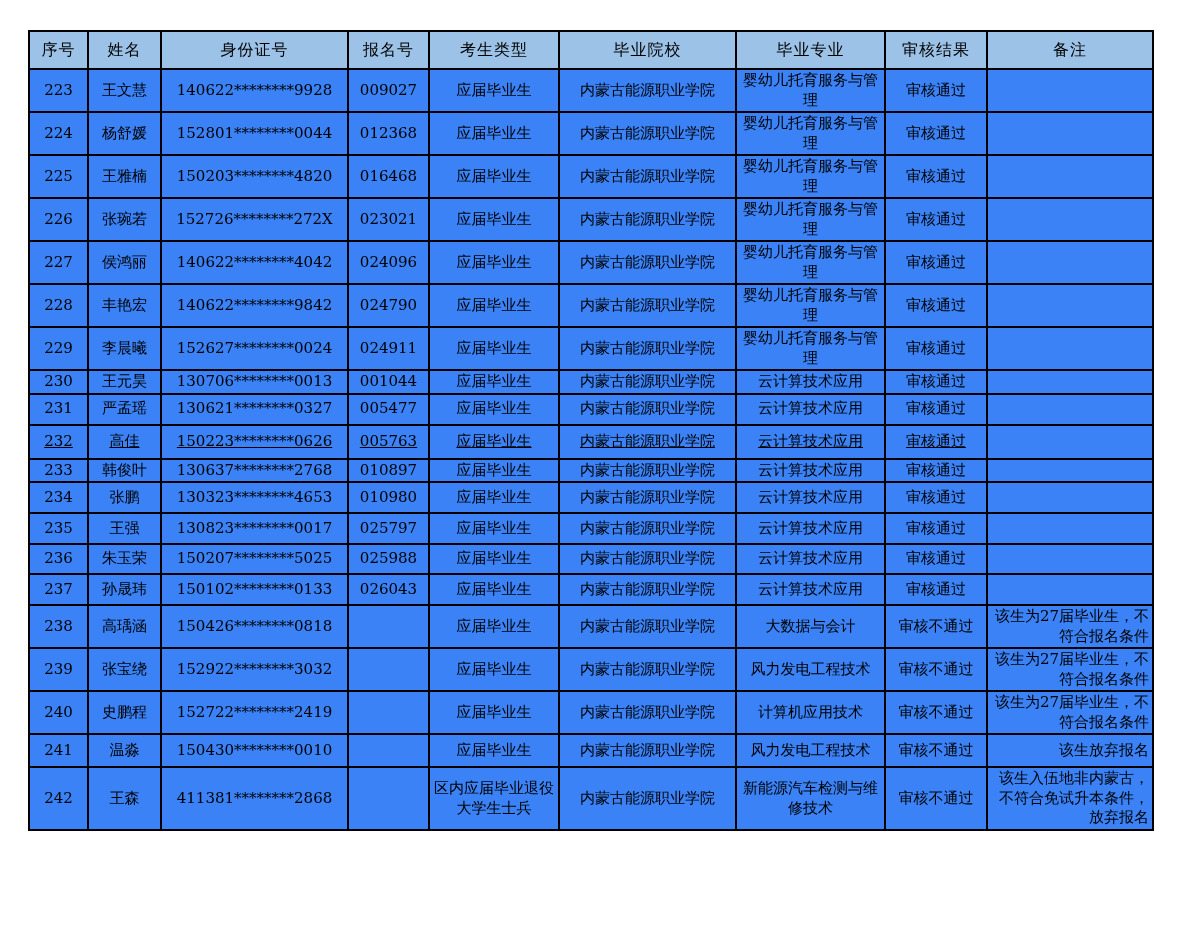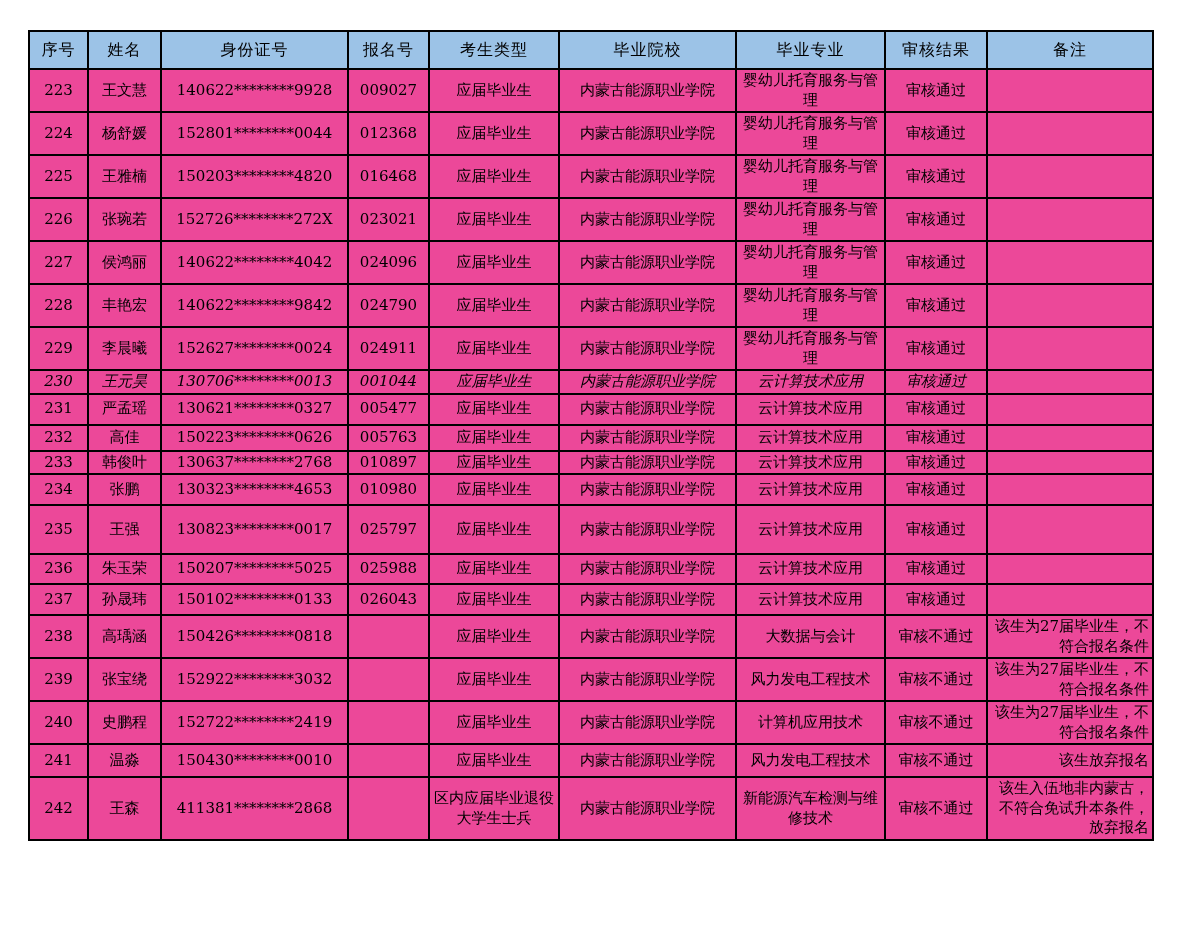--- a/index.html
+++ b/index.html
@@ -12,21 +12,21 @@
     color:#000;
   }
   .sheet{
     position:absolute;
     left:28px;
     top:30px;
   }
   table{
     border-collapse:collapse;
     table-layout:fixed;
-    background:#ec4899;
+    background:#3b82f6;
   }
   th,td{
     border:2px solid #000000;
     text-align:center;
     vertical-align:middle;
     padding:1px 3px;
     font-size:15px;
     line-height:1.3;
     font-weight:normal;
     overflow:hidden;
@@ -142,21 +142,21 @@
           <td class="c-no">229</td>
           <td class="c-name">李晨曦</td>
           <td class="c-id-number">152627********0024</td>
           <td class="c-reg-no">024911</td>
           <td class="c-candidate-type">应届毕业生</td>
           <td class="c-school">内蒙古能源职业学院</td>
           <td class="c-major">婴幼儿托育服务与管理</td>
           <td class="c-result">审核通过</td>
           <td class="c-remark"></td>
         </tr>
-        <tr style="height: 22px; font-style: italic;">
+        <tr style="height: 22px;">
           <td class="c-no">230</td>
           <td class="c-name">王元昊</td>
           <td class="c-id-number">130706********0013</td>
           <td class="c-reg-no">001044</td>
           <td class="c-candidate-type">应届毕业生</td>
           <td class="c-school">内蒙古能源职业学院</td>
           <td class="c-major">云计算技术应用</td>
           <td class="c-result">审核通过</td>
           <td class="c-remark"></td>
         </tr>
@@ -164,21 +164,21 @@
           <td class="c-no">231</td>
           <td class="c-name">严孟瑶</td>
           <td class="c-id-number">130621********0327</td>
           <td class="c-reg-no">005477</td>
           <td class="c-candidate-type">应届毕业生</td>
           <td class="c-school">内蒙古能源职业学院</td>
           <td class="c-major">云计算技术应用</td>
           <td class="c-result">审核通过</td>
           <td class="c-remark"></td>
         </tr>
-        <tr style="height: 26px;">
+        <tr style="height: 34px; text-decoration: underline;">
           <td class="c-no">232</td>
           <td class="c-name">高佳</td>
           <td class="c-id-number">150223********0626</td>
           <td class="c-reg-no">005763</td>
           <td class="c-candidate-type">应届毕业生</td>
           <td class="c-school">内蒙古能源职业学院</td>
           <td class="c-major">云计算技术应用</td>
           <td class="c-result">审核通过</td>
           <td class="c-remark"></td>
         </tr>
@@ -197,21 +197,21 @@
           <td class="c-no">234</td>
           <td class="c-name">张鹏</td>
           <td class="c-id-number">130323********4653</td>
           <td class="c-reg-no">010980</td>
           <td class="c-candidate-type">应届毕业生</td>
           <td class="c-school">内蒙古能源职业学院</td>
           <td class="c-major">云计算技术应用</td>
           <td class="c-result">审核通过</td>
           <td class="c-remark"></td>
         </tr>
-        <tr style="height: 49px; padding-left: 24px;">
+        <tr style="height: 31px; padding-left: 24px;">
           <td class="c-no">235</td>
           <td class="c-name">王强</td>
           <td class="c-id-number">130823********0017</td>
           <td class="c-reg-no">025797</td>
           <td class="c-candidate-type">应届毕业生</td>
           <td class="c-school">内蒙古能源职业学院</td>
           <td class="c-major">云计算技术应用</td>
           <td class="c-result">审核通过</td>
           <td class="c-remark"></td>
         </tr>

